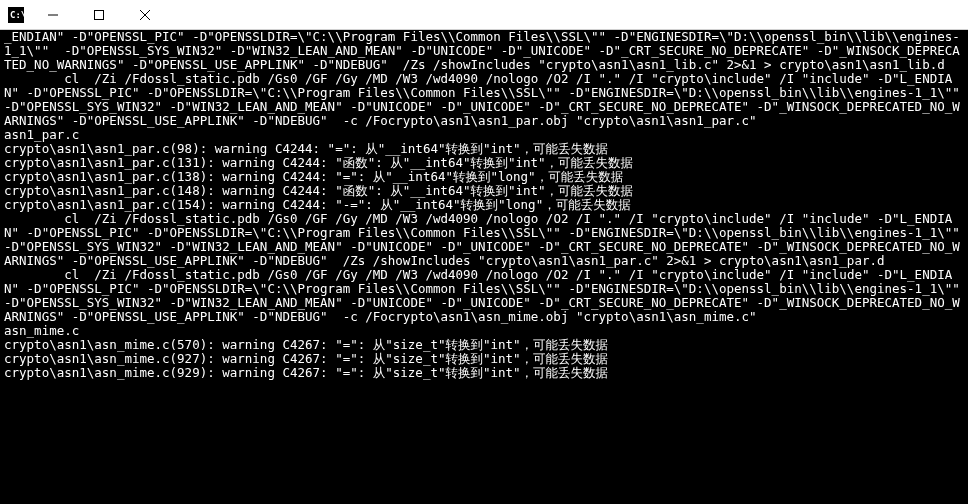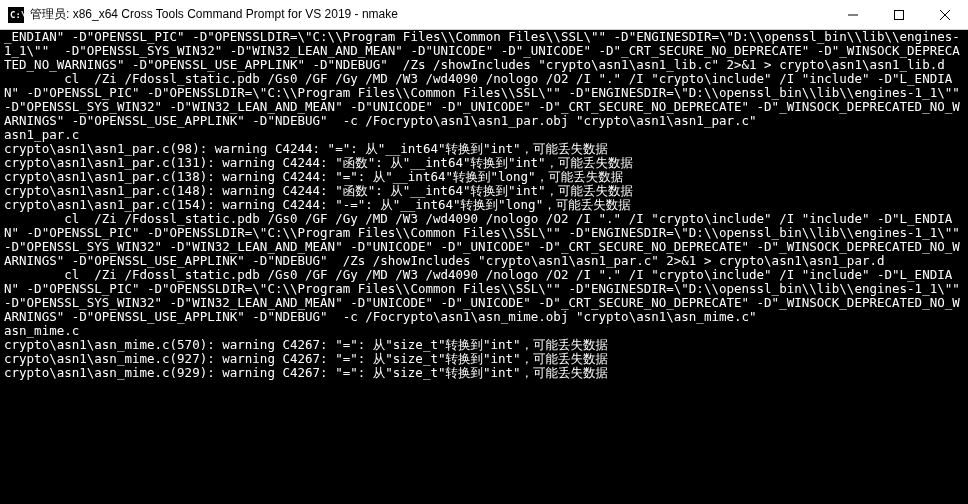--- a/index.html
+++ b/index.html
@@ -66,21 +66,20 @@
 </head>
 <body>
 
 <div class="titlebar">
   <span class="titlebar-icon">
     <svg viewBox="0 0 16 16">
       <rect x="0" y="0" width="16" height="16" fill="#000"></rect>
       <text x="2" y="11" font-size="9" font-family="monospace" fill="#fff" font-weight="bold">C:\</text>
     </svg>
   </span>
-  <span class="titlebar-title">管理员: x86_x64 Cross Tools Command Prompt for VS 2019 - nmake</span>
   <div class="win-buttons">
     <button class="win-btn">
       <svg viewBox="0 0 10 10">
           <line x1="0" y1="5" x2="10" y2="5" stroke="#000" stroke-width="1"></line>
         </svg>
     </button>
     <button class="win-btn">
       <svg viewBox="0 0 10 10">
           <rect x="0.5" y="0.5" width="9" height="9" fill="none" stroke="#000" stroke-width="1"></rect>
         </svg>

